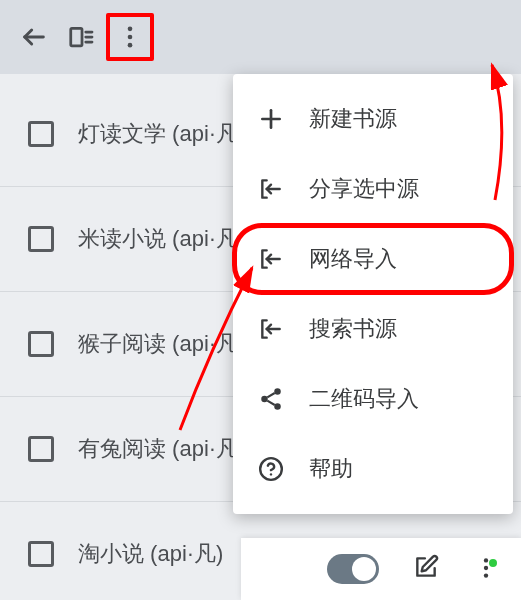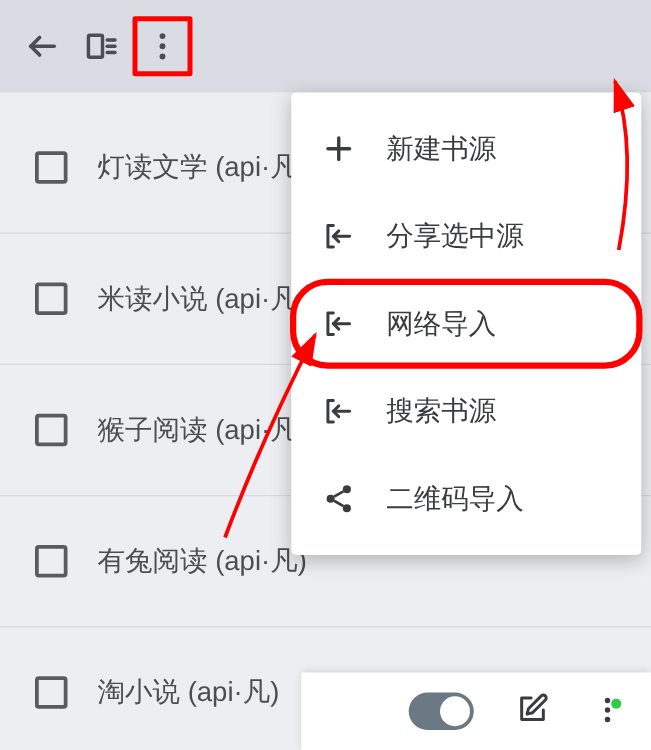--- a/index.html
+++ b/index.html
@@ -255,20 +255,30 @@
     <span class="menu-icon">
       <svg width="26" height="26" viewBox="0 0 24 24" fill="#3a3c3e">
           <circle cx="18" cy="5" r="3"></circle>
           <circle cx="6" cy="12" r="3"></circle>
           <circle cx="18" cy="19" r="3"></circle>
           <path d="M8.59 13.51l6.83 3.98M15.41 6.51l-6.82 3.98" stroke="#3a3c3e" stroke-width="2"></path>
         </svg>
     </span>
     <span>二维码导入</span>
   </div>
+  <div class="menu-item">
+    <span class="menu-icon">
+      <svg width="26" height="26" viewBox="0 0 24 24" fill="none" stroke="#3a3c3e" stroke-width="2.2" stroke-linecap="round" stroke-linejoin="round">
+          <circle cx="12" cy="12" r="10"></circle>
+          <path d="M9.09 9a3 3 0 0 1 5.83 1c0 2-3 3-3 3"></path>
+          <line x1="12" y1="17" x2="12" y2="17.01"></line>
+        </svg>
+    </span>
+    <span>帮助</span>
+  </div>
 </div>
 
 <div class="bottombar">
   <div class="toggle"></div>
   <div>
     <svg width="26" height="26" viewBox="0 0 24 24" fill="none" stroke="#3a3c3e" stroke-width="2.2" stroke-linecap="round" stroke-linejoin="round">
         <path d="M11 4H4v16h16v-7"></path>
         <path d="M18.5 2.5a2.121 2.121 0 0 1 3 3L12 15l-4 1 1-4 9.5-9.5z"></path>
       </svg>
   </div>

